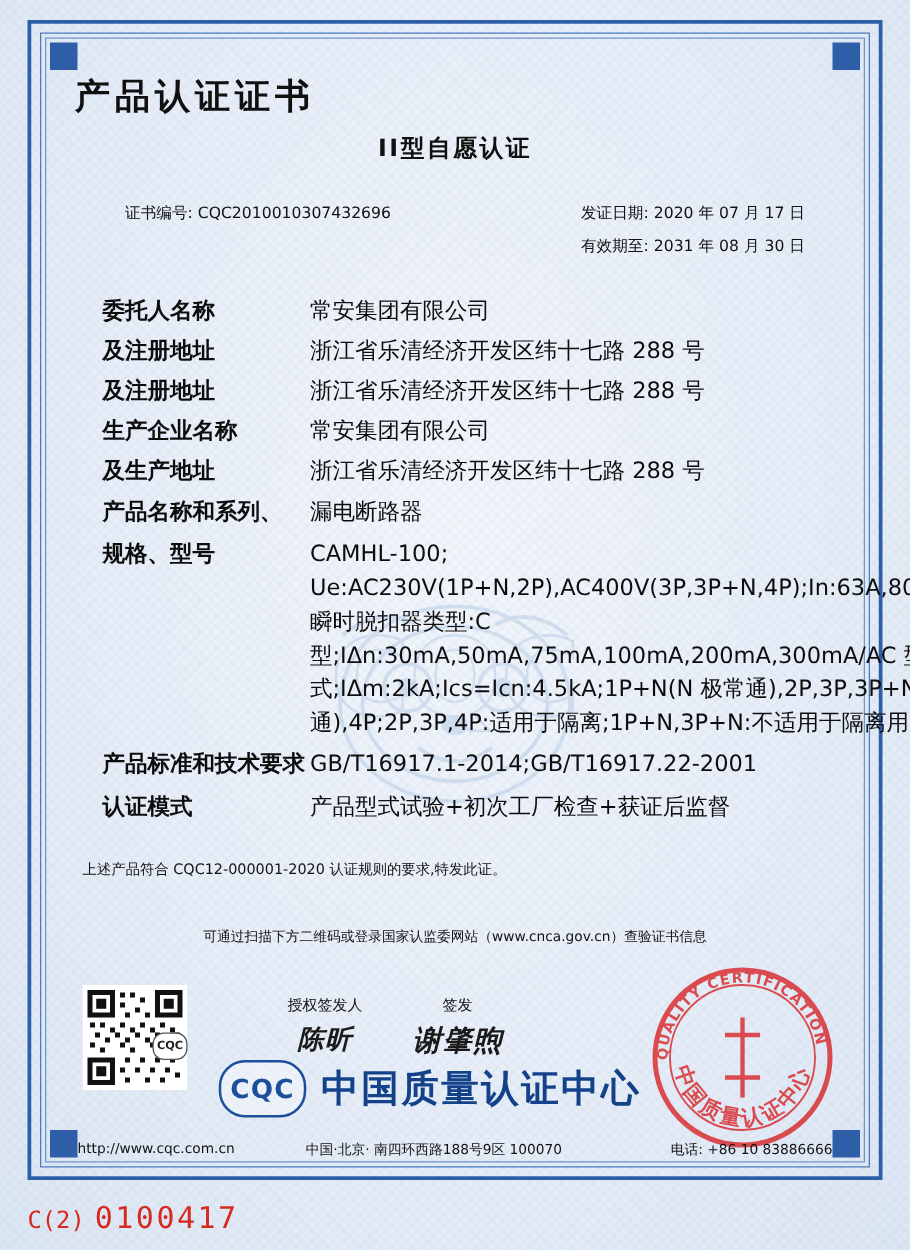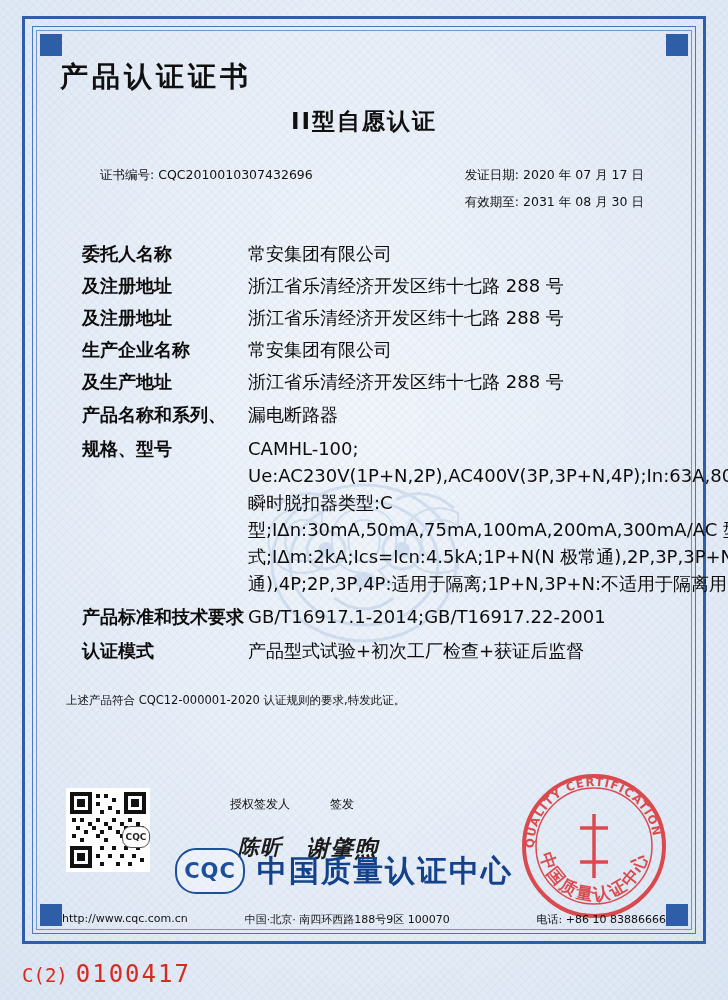--- a/index.html
+++ b/index.html
@@ -85,21 +85,21 @@
     text-align: left;
     font-family: "DejaVu Sans", "Liberation Sans", sans-serif;
     font-size: 28px;
     font-weight: bold;
     letter-spacing: 4px;
     color: #101010;
     margin-top: 8px;
   }
   .subtitle {
     text-align: center;
-    font-size: 23px;
+    font-size: 19px;
     font-weight: bold;
     letter-spacing: 2px;
     color: #101010;
     margin-top: 10px;
   }
 
   .meta-row {
     display: flex;
     justify-content: space-between;
     margin-top: 30px;
@@ -156,28 +156,28 @@
     color: #111;
   }
 
   
   .sig-area {
     position: absolute;
     left: 230px;
     top: 796px;
     width: 260px;
     display: flex;
-    gap: 16px;
+    gap: 40px;
     font-size: 12px;
     color: #111;
   }
   .sig-col { text-align: center; }
   .sig-caption { font-weight: normal; }
   .sig-hand {
-    margin-top: 20px;
+    margin-top: 4px;
     font-family: "DejaVu Serif", "Liberation Serif", serif;
     font-size: 21px;
     font-style: italic;
     font-weight: bold;
     color: #1a1a1a;
     letter-spacing: 1px;
   }
   .sig-hand.second { font-size: 23px; }
 
   
@@ -364,20 +364,21 @@
         </tr>
       </tbody>
     </table>
 
     <div class="notes">
       <div>上述产品符合 CQC12-000001-2020 认证规则的要求,特发此证。</div>
     </div>
 
   </div>
 
+  <div class="verify">可通过扫描下方二维码或登录国家认监委网站（www.cnca.gov.cn）查验证书信息</div>
 
   <svg class="qr" viewBox="0 0 84 84">
     <rect width="84" height="84" fill="#ffffff"></rect>
     <g fill="#111111">
       <rect x="4" y="4" width="22" height="22"></rect>
       <rect x="58" y="4" width="22" height="22"></rect>
       <rect x="4" y="58" width="22" height="22"></rect>
     </g>
     <g fill="#ffffff">
       <rect x="8" y="8" width="14" height="14"></rect>

